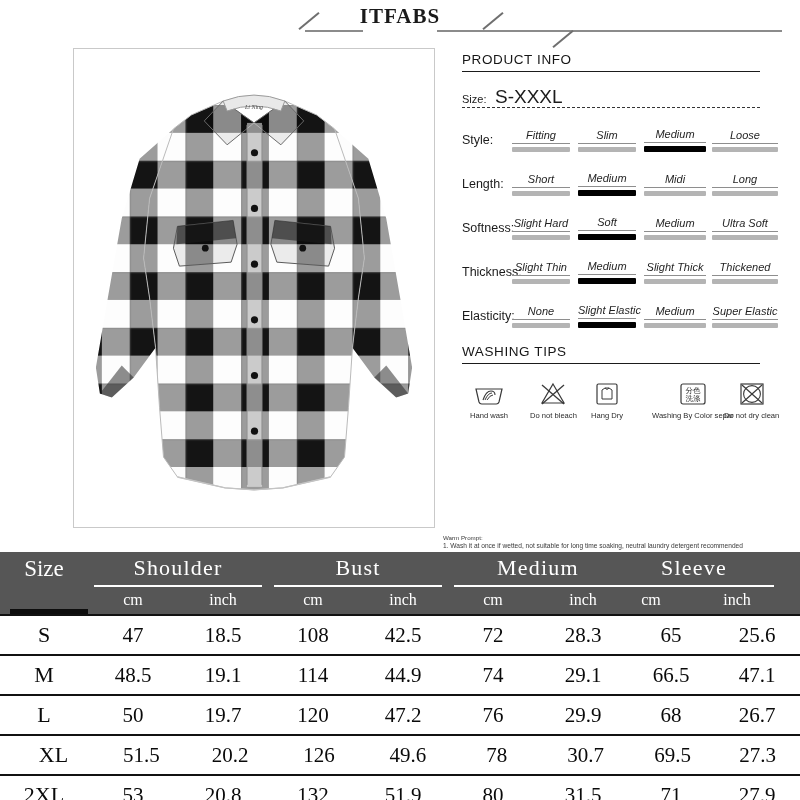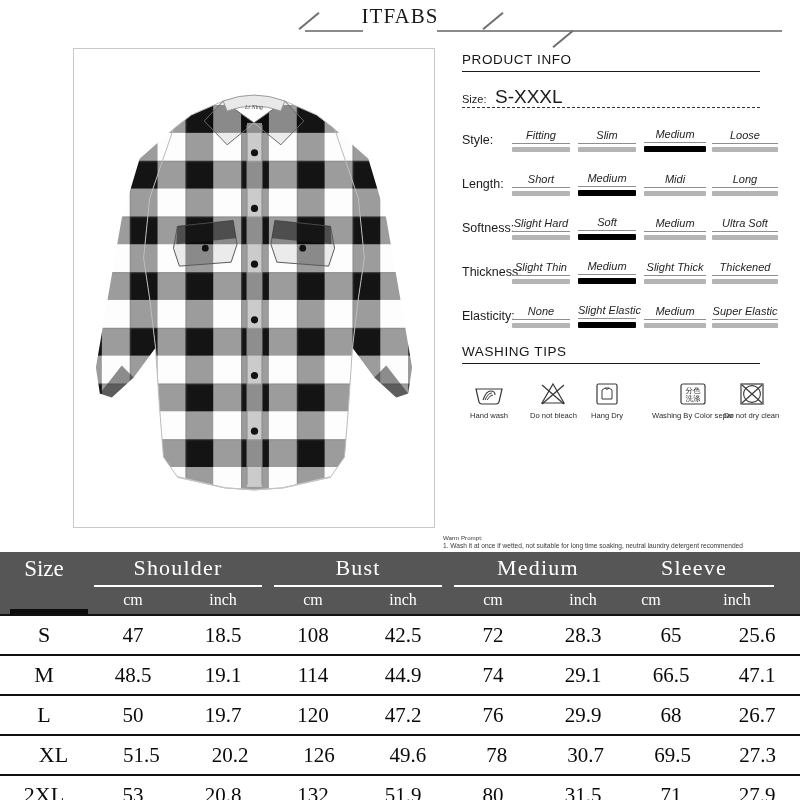--- a/index.html
+++ b/index.html
@@ -13,21 +13,21 @@
 
   
   .brand-bar{
     position:absolute;left:0;top:0;width:800px;height:42px;
   }
   .brand-title{
     position:absolute;left:0;top:4px;width:800px;
     text-align:center;
     font-family:"Liberation Serif", serif;
     font-size:21px;letter-spacing:1px;color:#1a1a1a;
-    font-weight:400;
+    font-weight:700;
   }
   .brand-rule{
     position:absolute;top:30px;height:2px;background:#8b8b8b;
   }
   .brand-rule.left{left:305px;width:58px;}
   .brand-rule.right{left:437px;width:345px;}
   .brand-tick{
     position:absolute;width:26px;height:2px;background:#6f6f6f;
   }
   .brand-tick.t1{left:296px;top:20px;transform:rotate(-40deg);}

